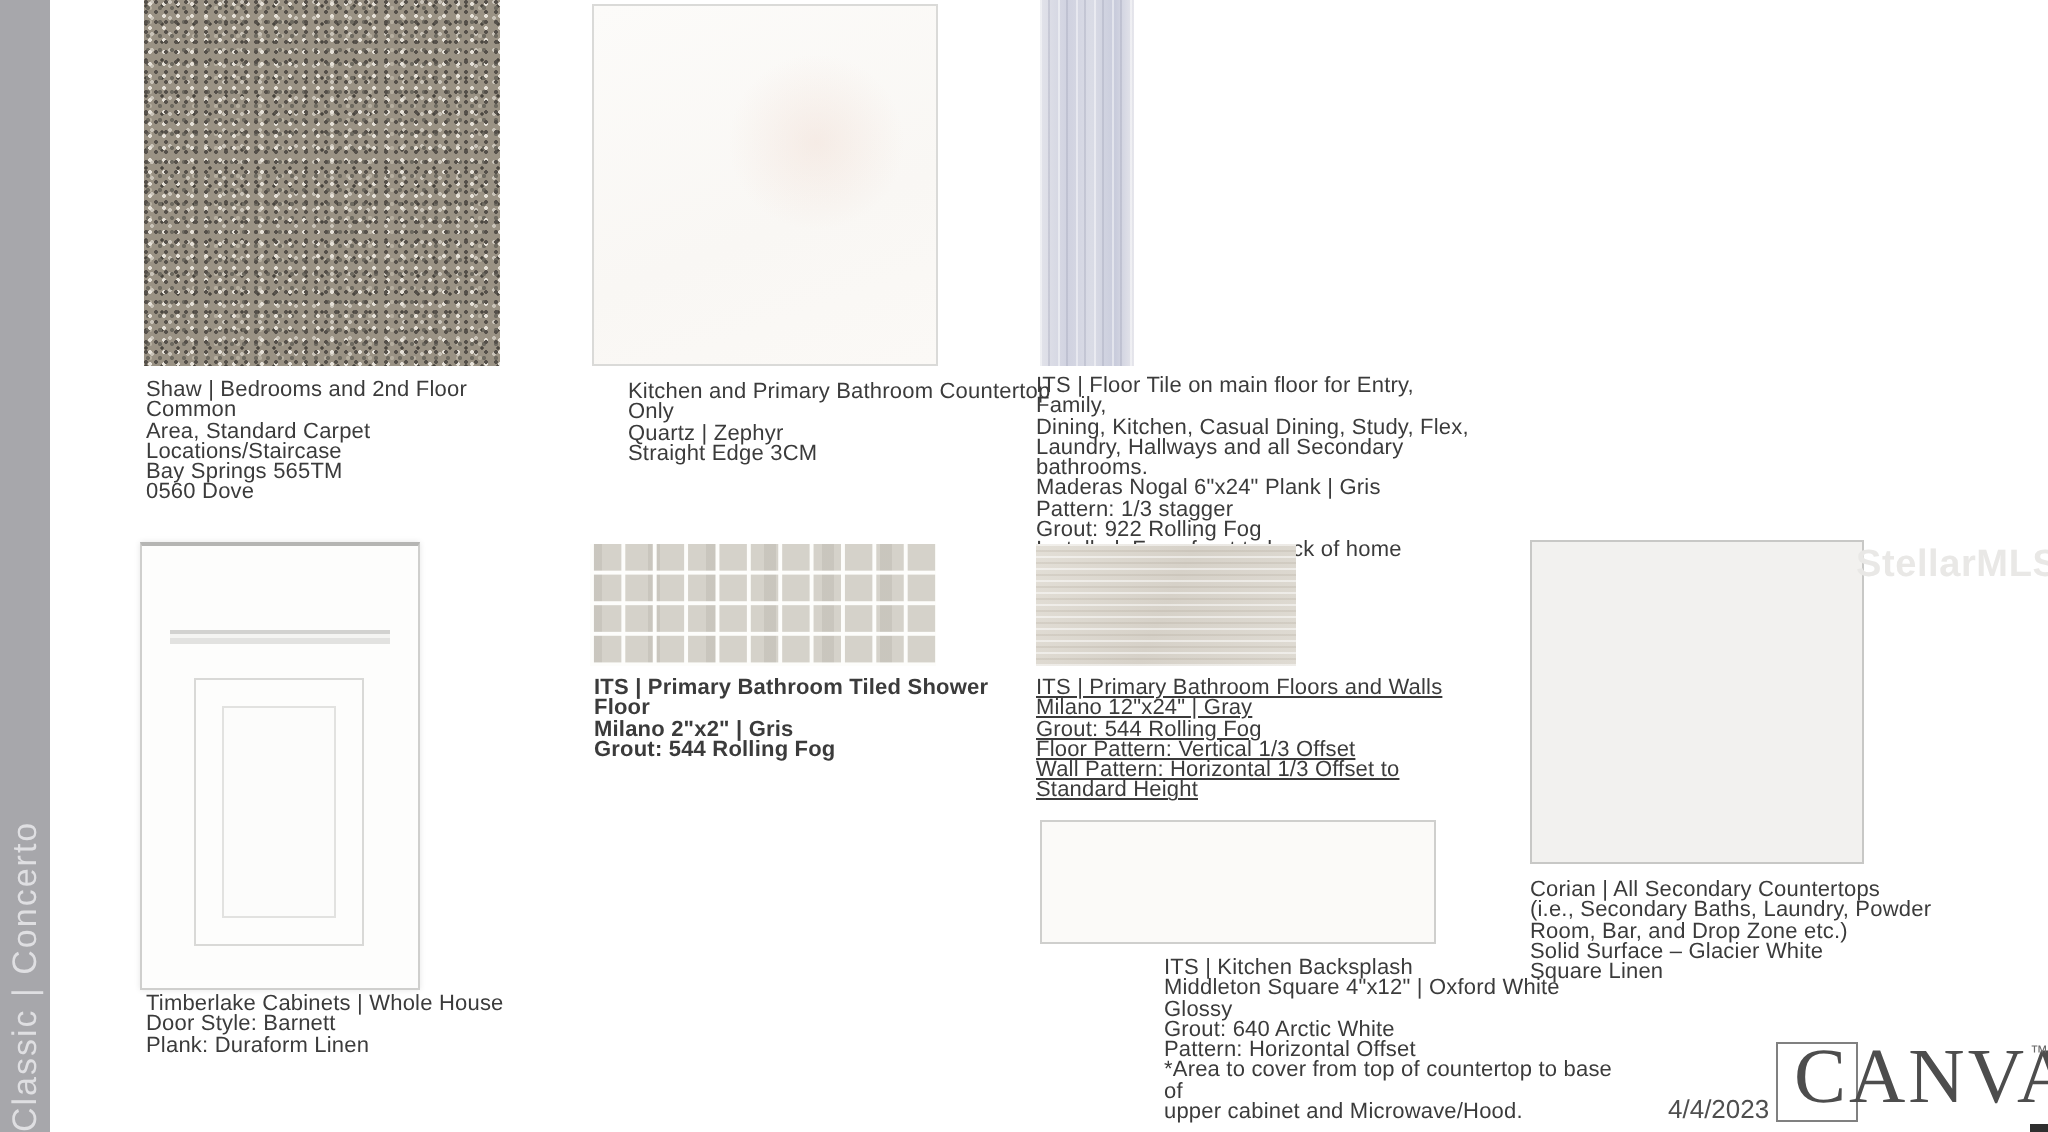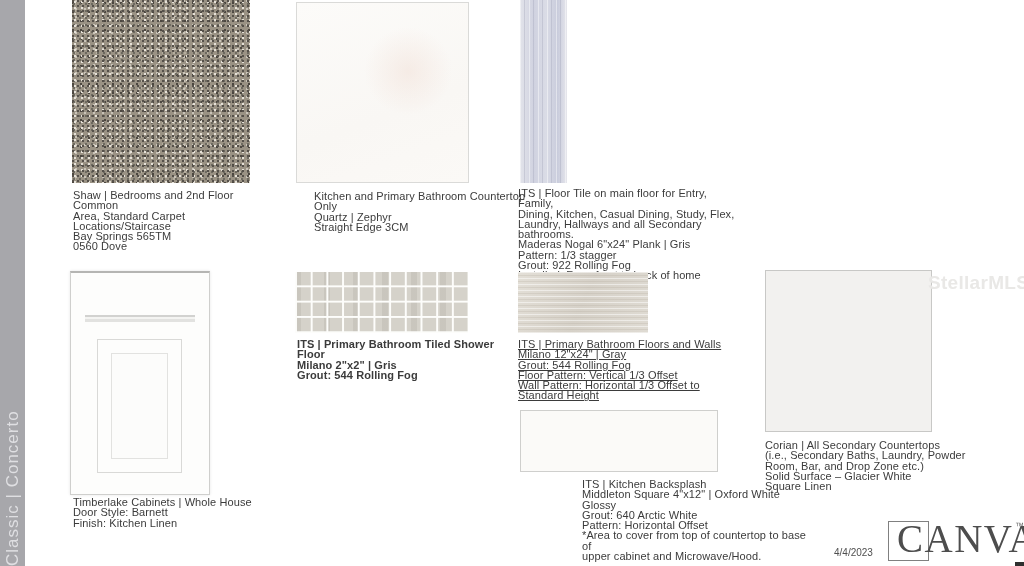--- a/index.html
+++ b/index.html
@@ -81,21 +81,21 @@
   .cap-mosaic{left:297px;top:339px;width:210px;font-weight:bold;}
   .cap-milano{left:518px;top:339px;width:210px;text-decoration:underline;}
   .cap-backsplash{left:534px;top:479px;width:225px;margin-left:48px;}
   .cap-corian{left:765px;top:440px;width:215px;}
   
   .watermark{
     position:absolute;left:928px;top:272px;font-size:19px;font-weight:700;
     color:#e9e8e6;letter-spacing:.3px;white-space:nowrap;
   }
   
-  .date{position:absolute;left:834px;top:547px;font-size:10px;color:#4f4f4f;}
+  .date{position:absolute;left:834px;top:547px;font-size:13px;color:#4f4f4f;}
   .canvas-box{position:absolute;left:888px;top:521px;width:41px;height:40px;border:1.5px solid #808080;box-sizing:border-box;}
   .canvas-text{
     position:absolute;left:897px;top:519px;margin:0;white-space:nowrap;
     font-family:"Liberation Serif",serif;font-size:39px;line-height:40px;
     color:#4d4d4d;letter-spacing:1.5px;
   }
   .canvas-tm{position:absolute;left:1015px;top:521px;font-size:9px;color:#6a6a6a;}
   .corner-mark{position:absolute;right:0;bottom:0;width:9px;height:4px;background:#2f2f2f;}
 </style>
 </head>
@@ -128,21 +128,21 @@
   <div class="cabinet-groove"></div>
   <div class="cabinet-panel"></div>
 </div>
 <div class="swatch mosaic"></div>
 <div class="swatch milano"></div>
 <div class="swatch corian"></div>
 <div class="swatch backsplash"></div>
 
 <p class="caption cap-cabinet">Timberlake Cabinets | Whole House
 Door Style: Barnett
-Finish: Kitchen Linen</p>
+Plank: Duraform Linen</p>
 <p class="caption cap-mosaic">ITS | Primary Bathroom Tiled Shower Floor
 Milano 2"x2" | Gris
 Grout: 544 Rolling Fog</p>
 <p class="caption cap-milano">ITS | Primary Bathroom Floors and Walls
 Milano 12"x24" | Gray
 Grout: 544 Rolling Fog
 Floor Pattern: Vertical 1/3 Offset
 Wall Pattern: Horizontal 1/3 Offset to
 Standard Height</p>
 <p class="caption cap-backsplash">ITS | Kitchen Backsplash

